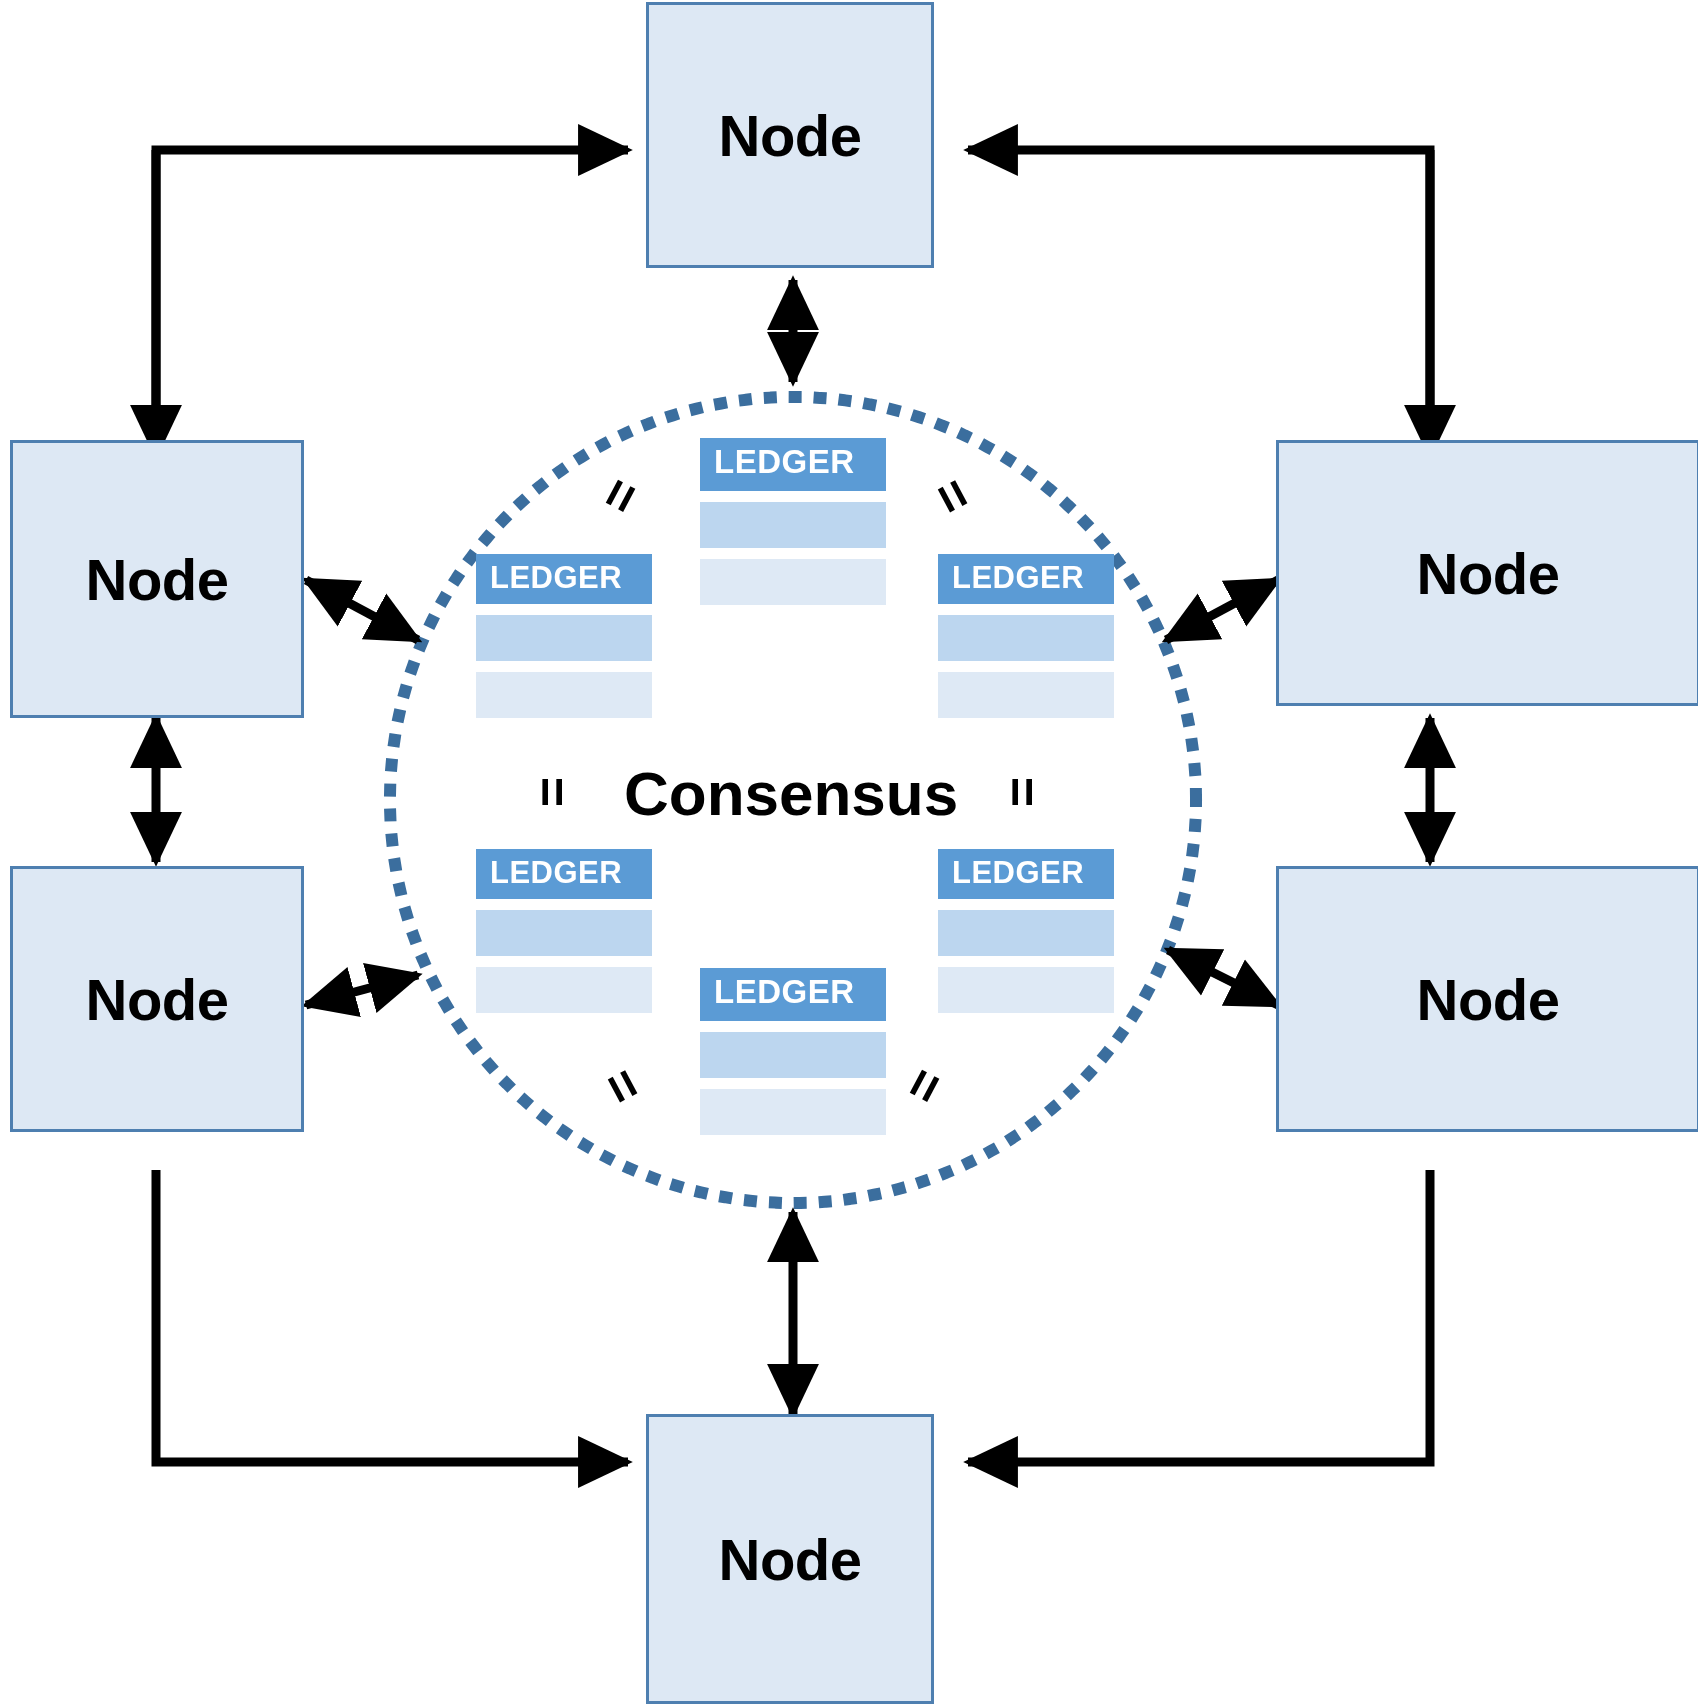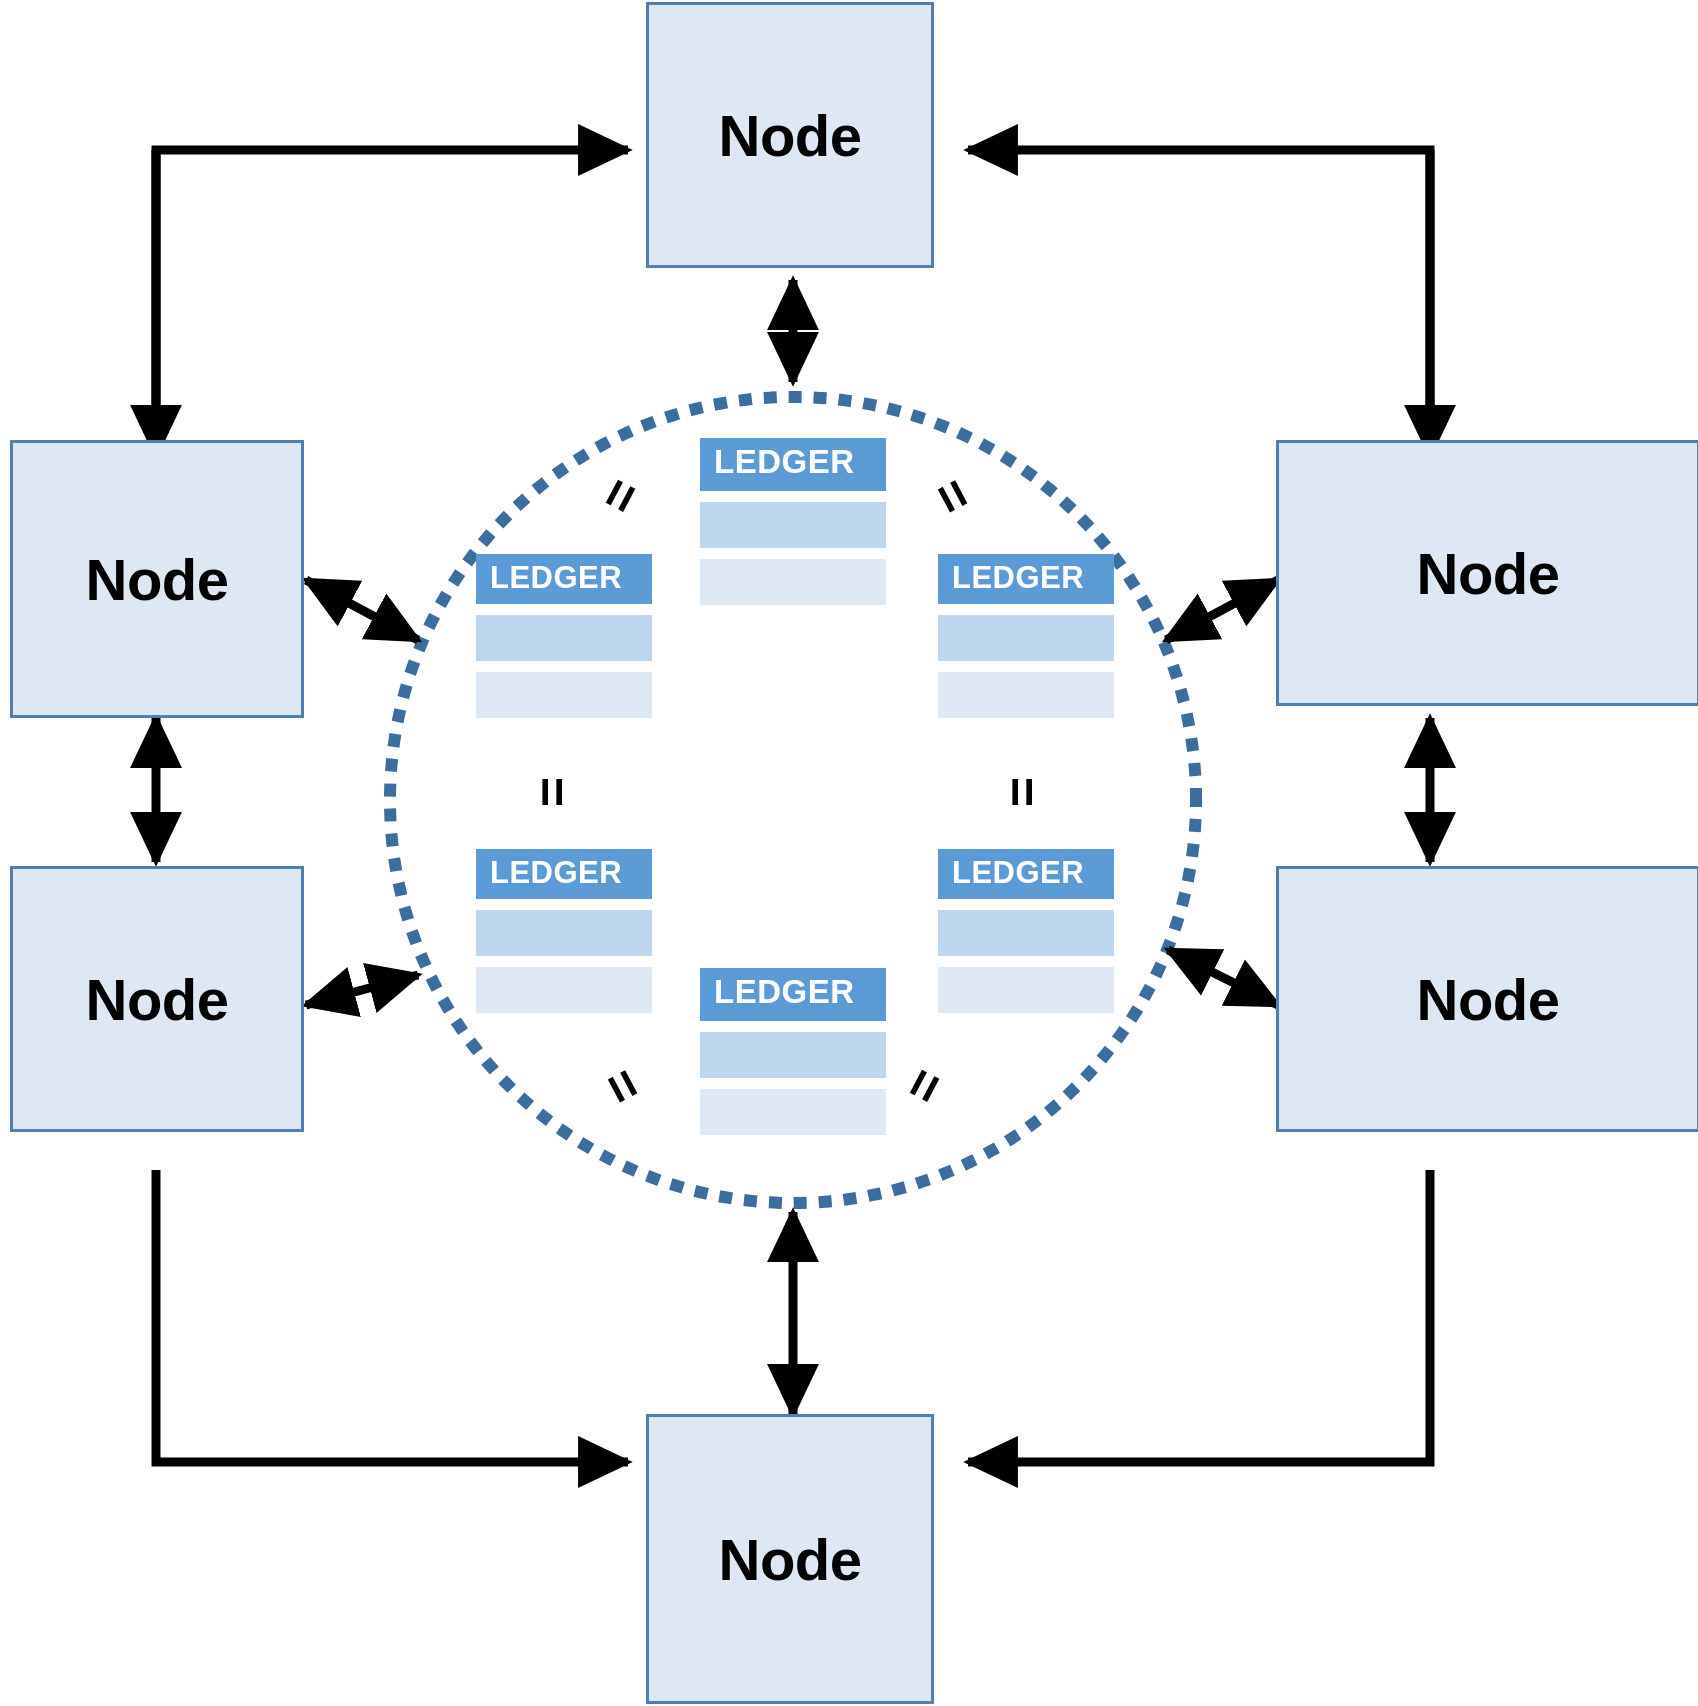--- a/index.html
+++ b/index.html
@@ -164,20 +164,21 @@
     <div class="lbar1"></div>
     <div class="lbar2"></div>
   </div>
 
   <div class="ledger big" style="left:694px;top:968px;">
     <div class="lhead">LEDGER</div>
     <div class="lbar1"></div>
     <div class="lbar2"></div>
   </div>
 
+  <div class="consensus" style="left:618px;top:758px;">Consensus</div>
 
   <div class="eqmark" style="left:600px;top:466px;font-size:52px;transform:rotate(118deg);">=</div>
 
   <div class="eqmark" style="left:932px;top:466px;font-size:52px;transform:rotate(62deg);">=</div>
 
   <div class="eqmark" style="left:532px;top:762px;font-size:52px;transform:rotate(90deg);">=</div>
 
   <div class="eqmark" style="left:1002px;top:762px;font-size:52px;transform:rotate(90deg);">=</div>
 
   <div class="eqmark" style="left:602px;top:1056px;font-size:52px;transform:rotate(62deg);">=</div>

